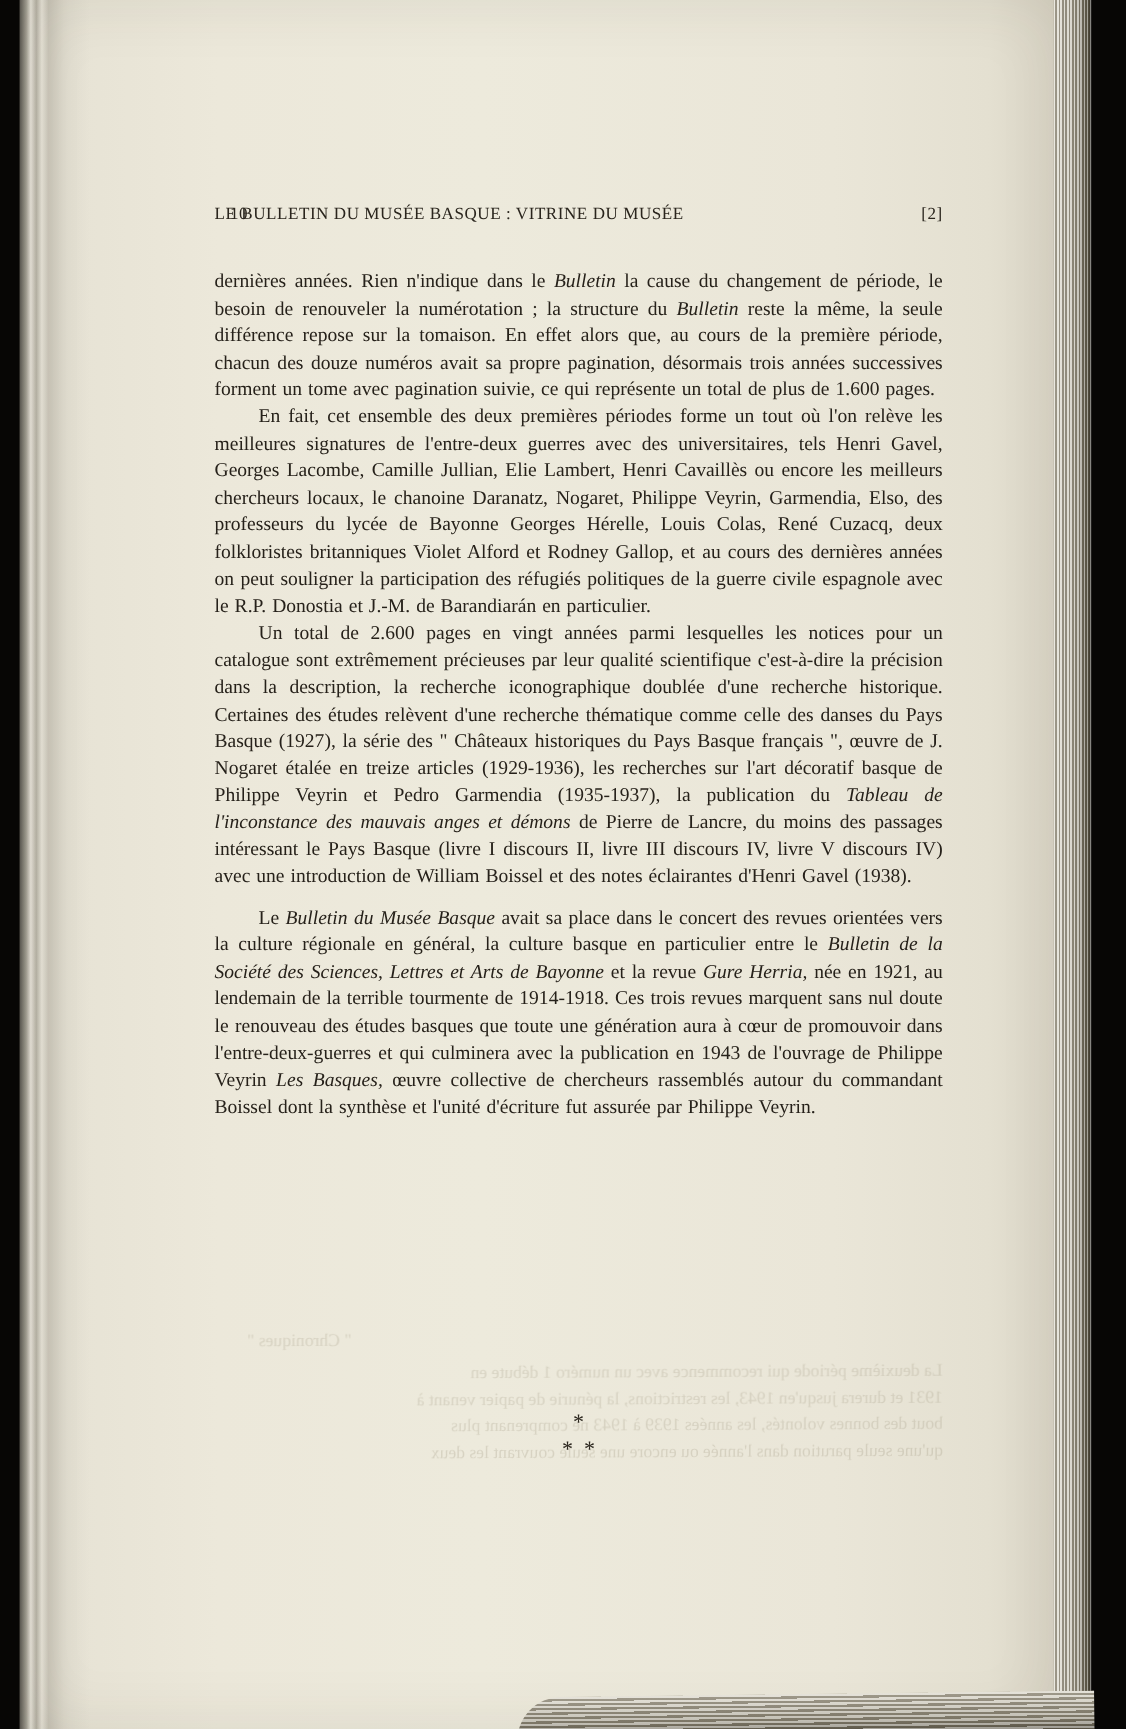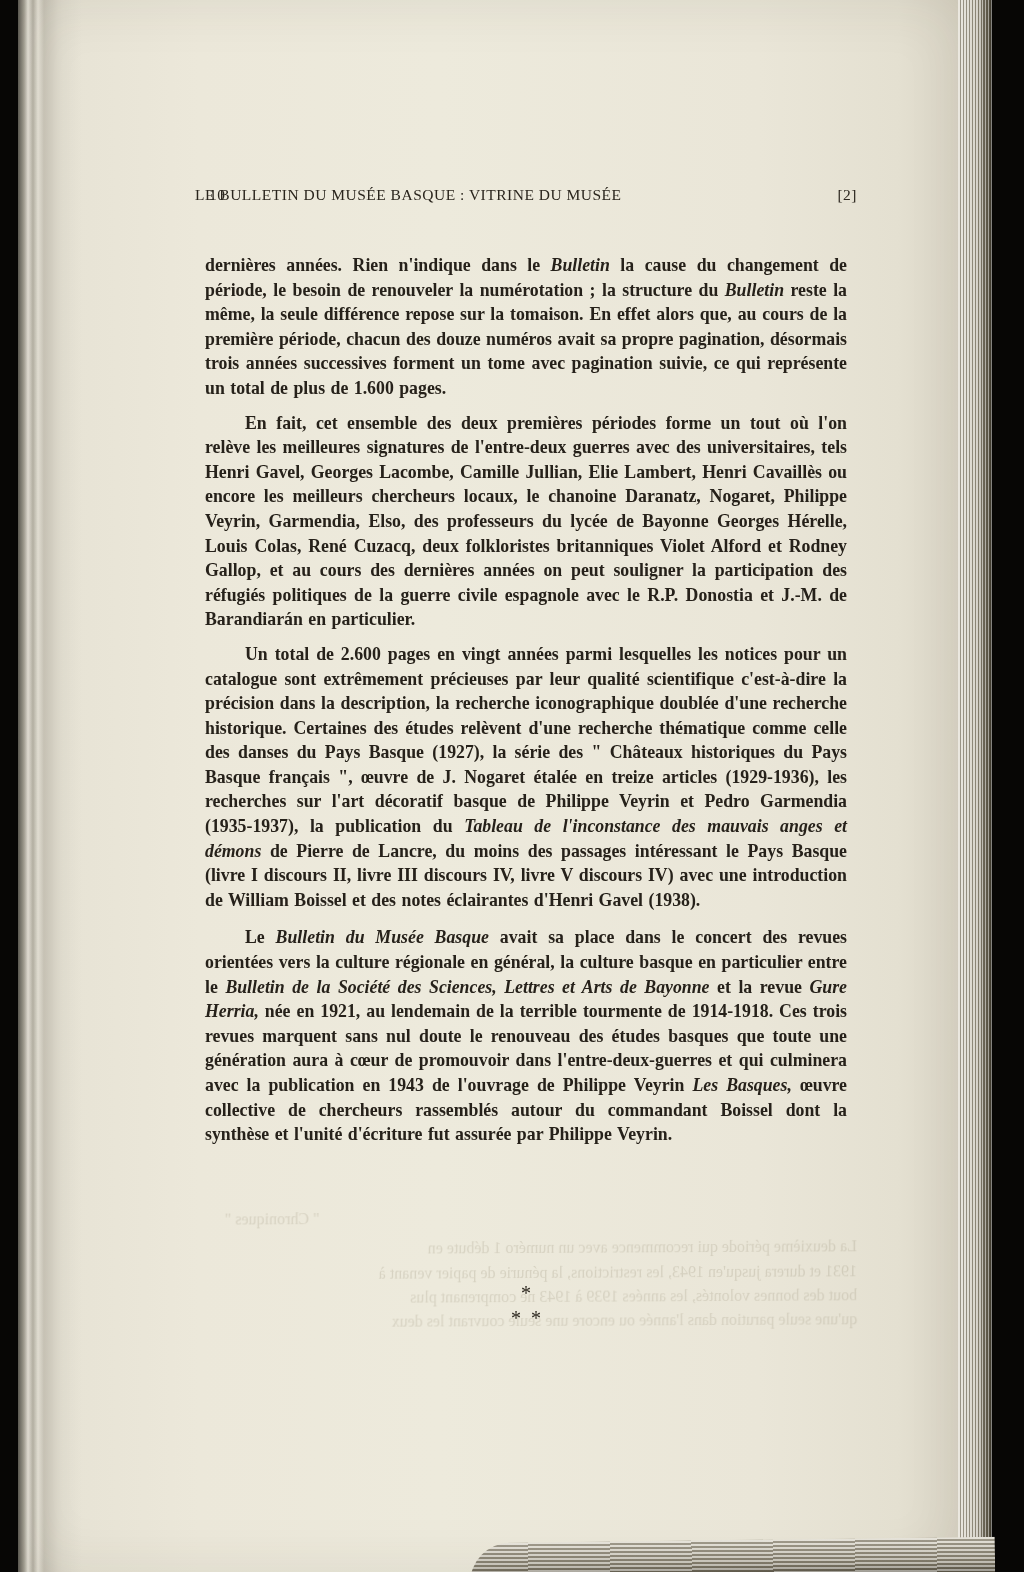--- a/index.html
+++ b/index.html
@@ -71,21 +71,21 @@
   .page-header .num  { position: absolute; left: 14px; top: 0; }
   .page-header .ttl  { display: block; text-align: left; }
   .page-header .ref  { position: absolute; right: 0; top: 0; }
   .paras {
     position: absolute; top: 243px; left: 0;
     width: 100%;
     font-size: 17.8px; line-height: 24.6px;
     text-align: justify;
     word-spacing: 1px;
   }
-  .para { margin: 10px; font-weight: bold; }
+  .para { margin: 0; }
   .para.indent { text-indent: 40px; }
   .para.space-before { margin-top: 13px; }
   .para em { font-style: italic; }
   .dinkus {
     position: absolute; top: 1281px; left: 0;
     width: 100%;
     text-align: center;
     font-size: 20px; line-height: 25px;
     color: #2a251d;
     white-space: pre;

